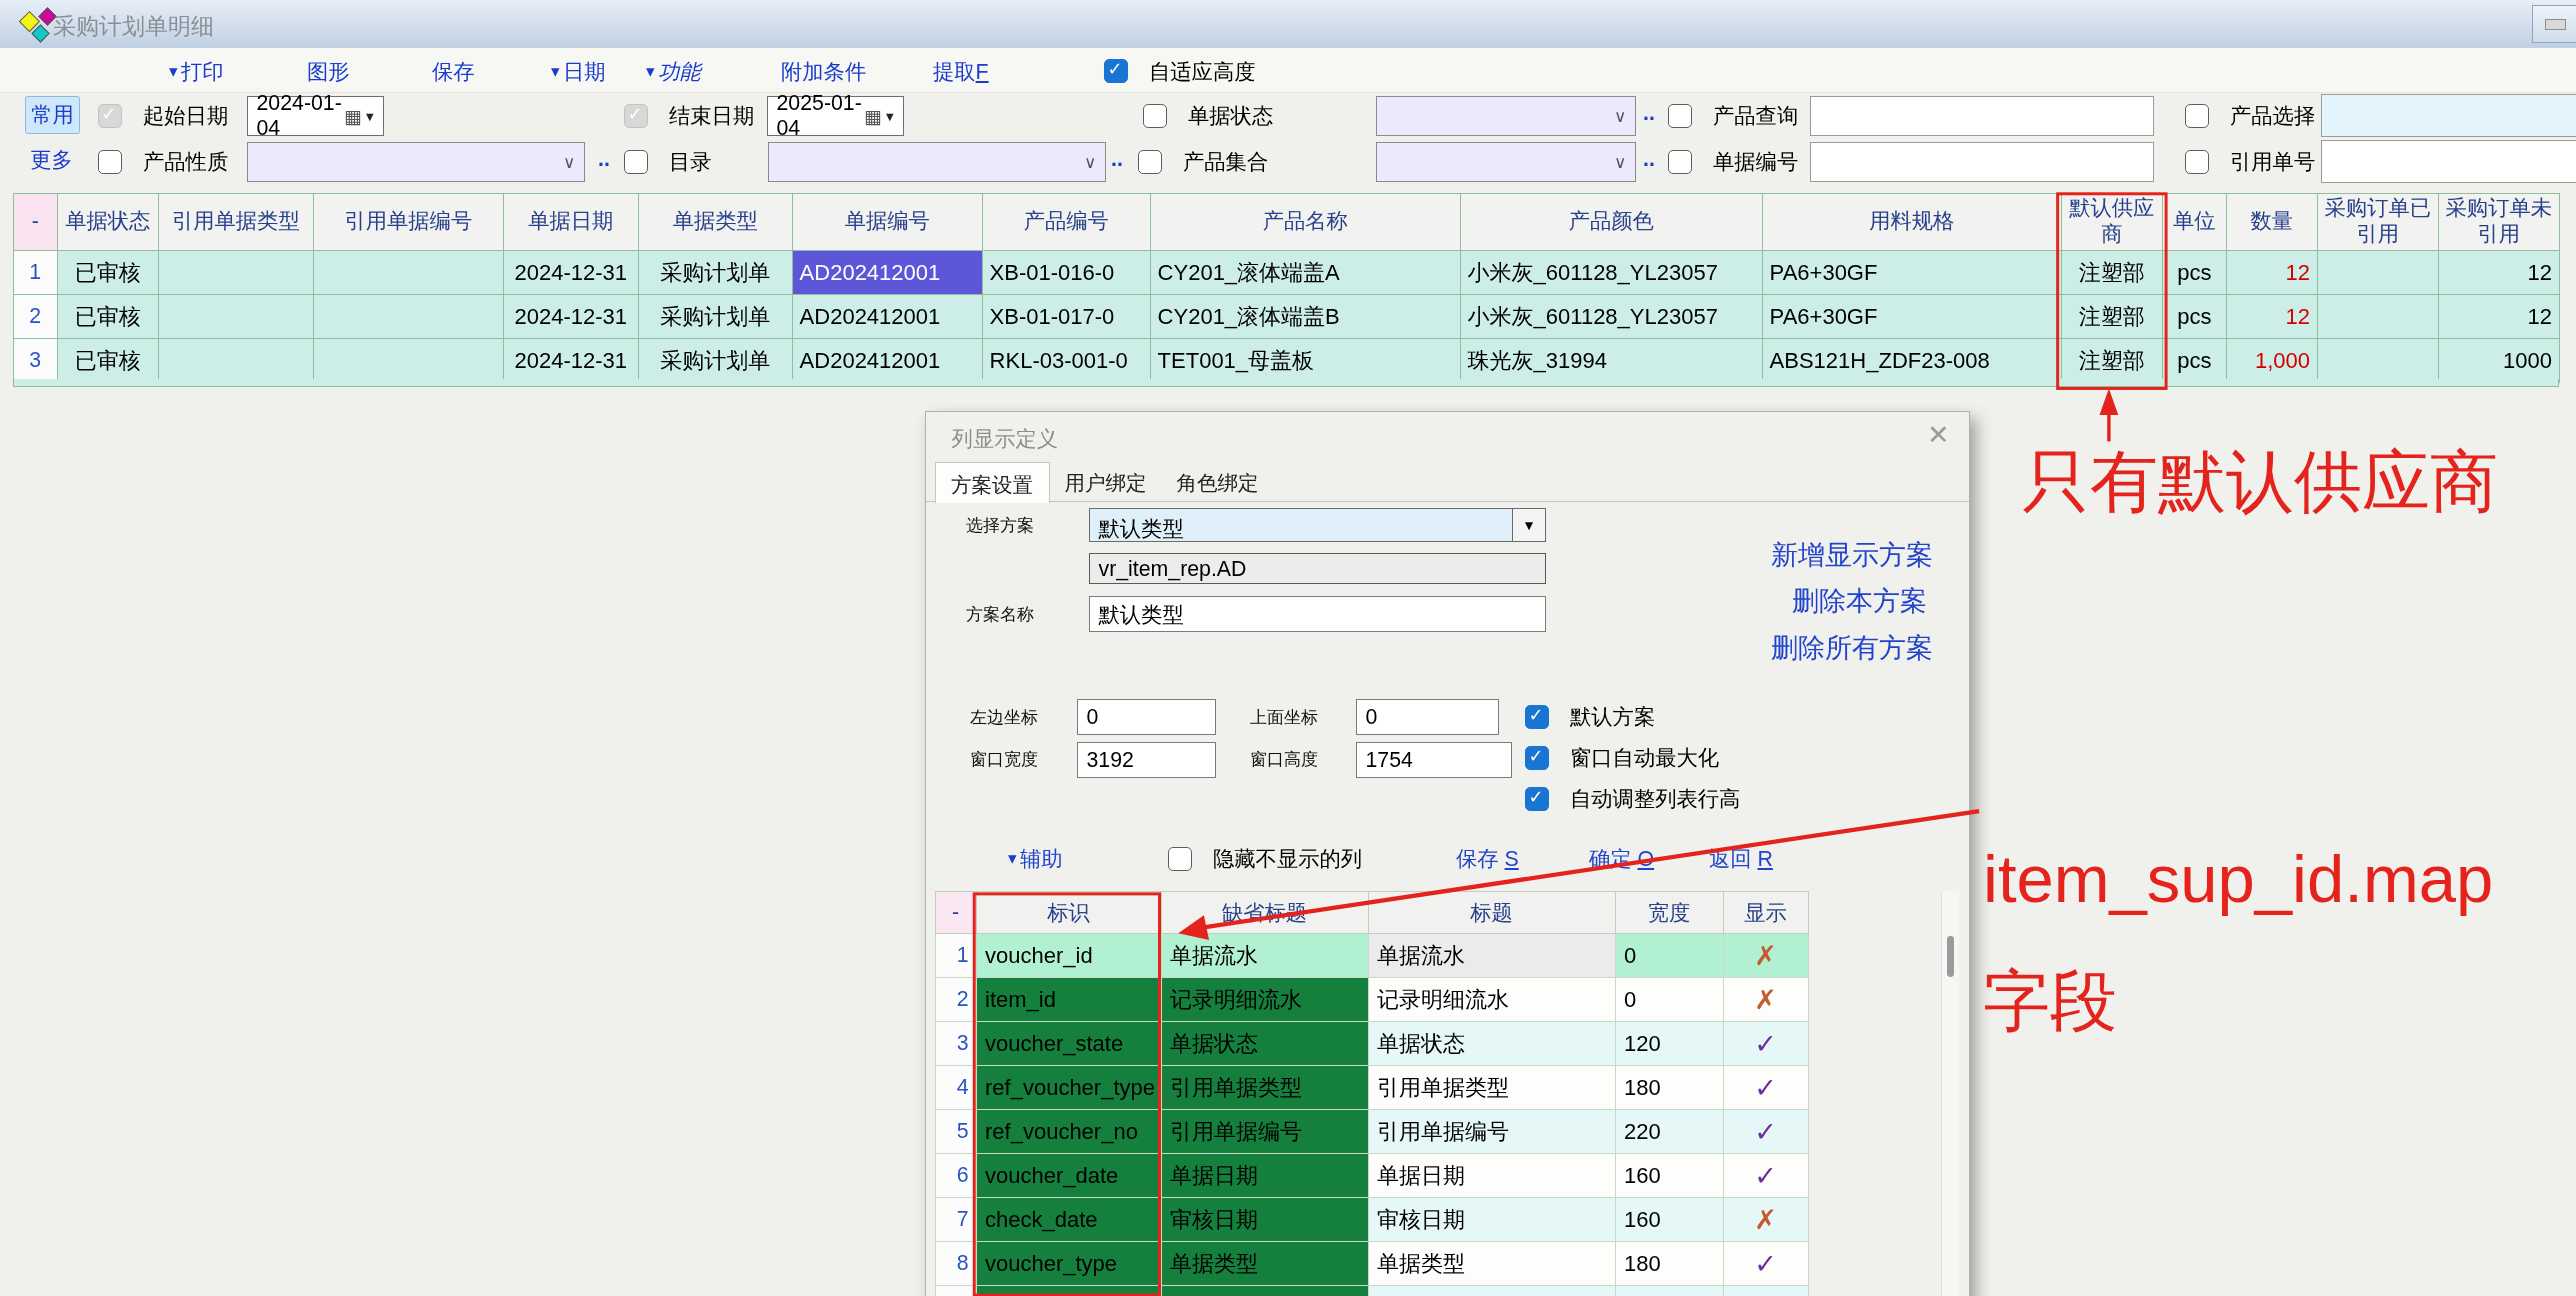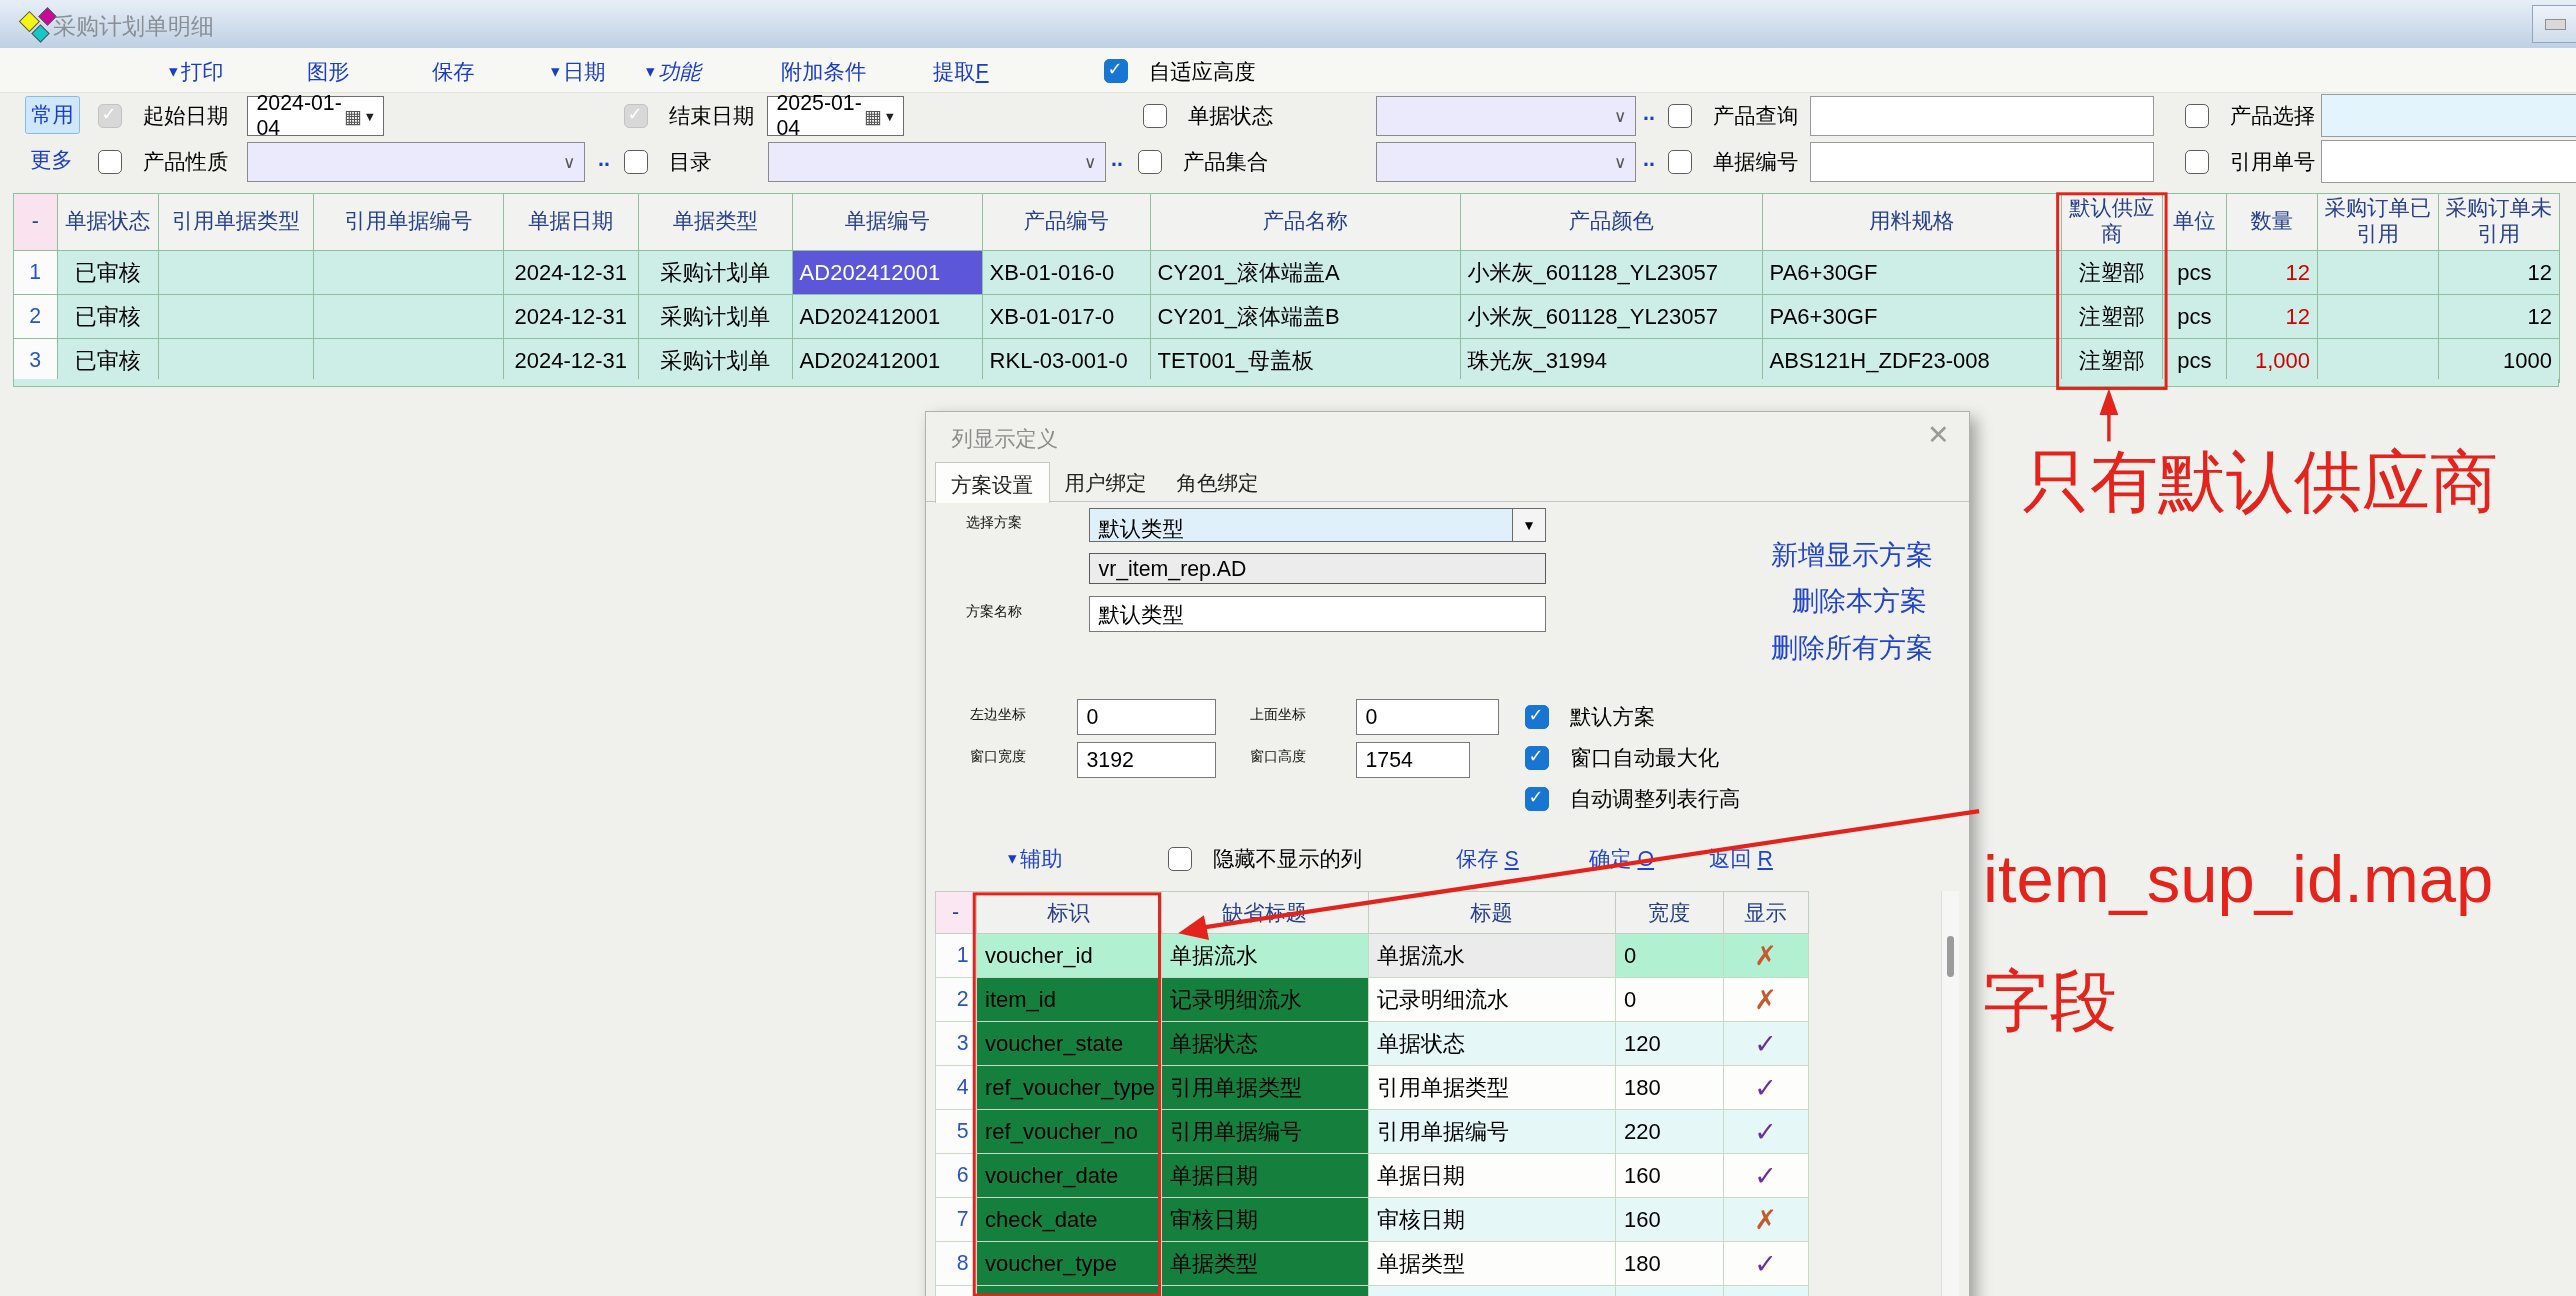--- a/index.html
+++ b/index.html
@@ -59,21 +59,21 @@
   .tbl-strip{left:12.8px;top:379px;width:2546px;height:7.7px;background:#cdeee7;border:0.9px solid #8fbf9f;border-top:none;box-sizing:border-box;}
 
   
   .dialog{left:925px;top:411px;width:1043px;height:939px;background:#f0f0ec;border:0.9px solid #b0b0b0;
     box-shadow:6.8px 6.8px 15.4px rgba(0,0,0,0.35);z-index:10;}
   .dlg-title{left:25.6px;top:12px;color:#8c8c8c;font-size:21.3px;}
   .dlg-close{left:1001px;top:6.8px;color:#9a9a9a;font-size:27px;cursor:default;}
   .tab{position:absolute;top:53px;height:36px;line-height:36px;text-align:center;font-size:20.5px;color:#222;}
   .tab.active{background:#fdfdfb;border:0.9px solid #c5c5c5;border-bottom:none;top:50px;height:40px;line-height:43px;z-index:2;}
   .tab-line{left:0px;top:89px;width:1043px;height:0.9px;background:#c5c5c5;}
-  .dlg-label{position:absolute;font-size:14px;color:#111;}
+  .dlg-label{position:absolute;font-size:17px;color:#111;}
   .dlg-combo{left:163px;top:96px;width:457px;height:34px;background:#dff0fa;border:0.9px solid #6a6a6a;box-sizing:border-box;}
   .dlg-combo .val{position:absolute;left:8.5px;top:5.1px;font-size:21.3px;}
   .dlg-combo .btn{position:absolute;right:0;top:0;width:32px;height:100%;background:#f4f4f4;border-left:0.9px solid #6a6a6a;
     display:flex;align-items:center;justify-content:center;font-size:13.7px;color:#000;}
   .dlg-ro{left:163px;top:141px;width:457px;height:31px;background:#ececec;border:0.9px solid #5a5a5a;box-sizing:border-box;
     font-size:21.3px;padding:2.6px 0 0 8.5px;}
   .dlg-input{position:absolute;background:#fff;border:0.9px solid #7a7a7a;box-sizing:border-box;font-size:21.3px;padding-left:8.5px;display:flex;align-items:center;}
   .dlg-link{position:absolute;color:#2244cc;font-size:27px;white-space:nowrap;}
   .grid{position:absolute;left:8.5px;top:479px;width:873px;}
   .grid th{background:#f1f1ef;color:#27408b;font-weight:normal;font-size:21.3px;height:39px;border:0.9px solid #c2cfbe;}
@@ -325,21 +325,21 @@
       </div>
     <span class="dlg-label" style="left:324px;top:294px;">上面坐标</span>
     <div class="dlg-input" style="left:430px;top:287px;width:143px;height:36px;">
         <span>0</span>
       </div>
     <span class="dlg-label" style="left:44px;top:336px;">窗口宽度</span>
     <div class="dlg-input" style="left:151px;top:330px;width:139px;height:36px;">
         <span>3192</span>
       </div>
     <span class="dlg-label" style="left:324px;top:336px;">窗口高度</span>
-    <div class="dlg-input" style="left:430px;top:330px;width:114px;height:36px;">
+    <div class="dlg-input" style="left:430px;top:330px;width:156px;height:36px;">
         <span>1754</span>
       </div>
 
     <div class="cb-row" style="left:599px;top:290px;">
       <span class="cb on"></span>
       <span>默认方案</span>
     </div>
     <div class="cb-row" style="left:599px;top:331px;">
       <span class="cb on"></span>
       <span>窗口自动最大化</span>

